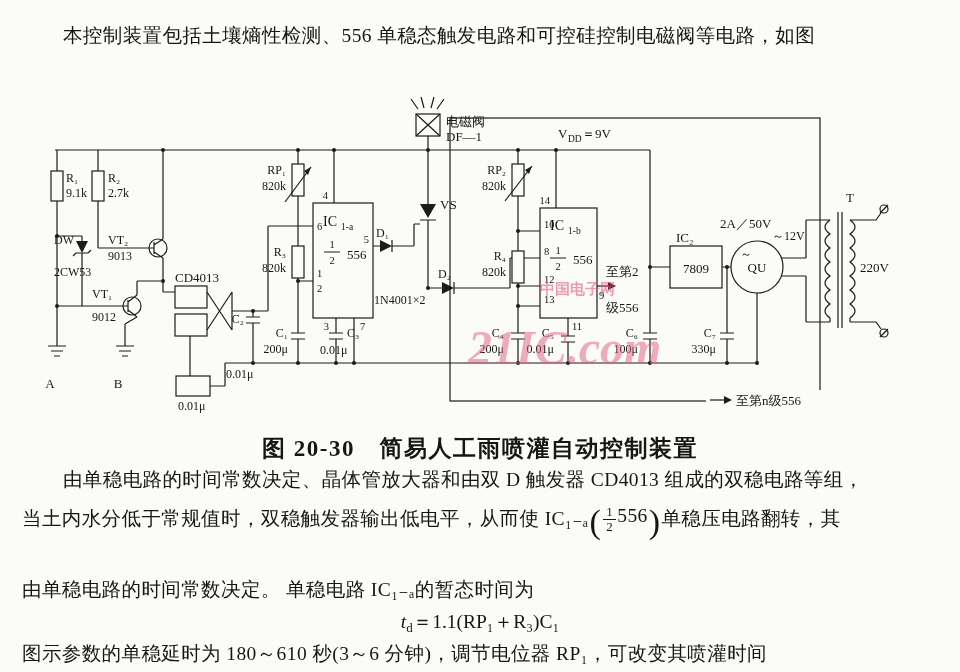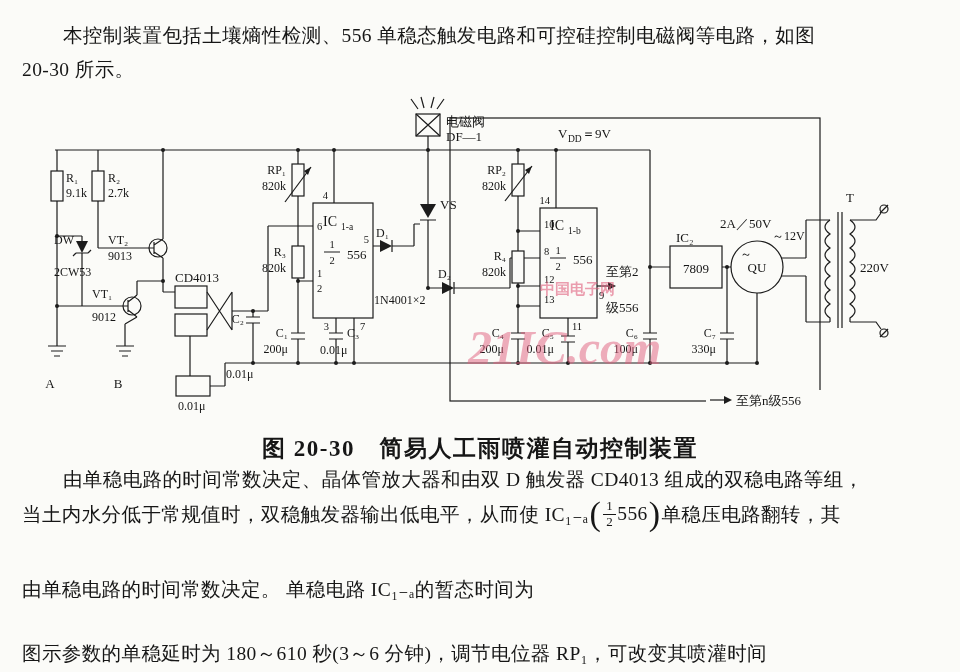--- a/index.html
+++ b/index.html
@@ -6,21 +6,21 @@
   html,body { width:960px; height:672px; }
   body { background:#fbfbf8; color:#161616; overflow:hidden;
          font-family:"Liberation Serif","DejaVu Serif","DejaVu Sans",serif; }
   .page { position:relative; width:960px; height:672px; }
   .textline { position:absolute; left:22px; width:920px; font-size:19.5px;
               letter-spacing:0.4px; white-space:nowrap; }
   .indent { text-indent:2.1em;font-family:Liberation Serif, serif; }
   .caption { position:absolute; top:433px; left:0; width:960px; text-align:center;
              font-weight:bold; font-size:23px; letter-spacing:1.5px; }
   .schematic { position:absolute; left:20px; top:96px; }
-  .fracline { display:flex; align-items:center; height:44px; }
+  .fracline { display:flex; height:44px;margin-top:13px; }
   .frac { display:inline-flex; flex-direction:column; align-items:center;
           font-size:13px; line-height:1.1; margin:0 1px; }
   .frac .num { border-bottom:1.3px solid #161616; padding:0 3px; }
   .bigparen { font-size:34px; line-height:1; margin:0 1px; }
   .formula { position:absolute; top:608px; left:0; width:960px; text-align:center;
              font-size:19.5px; }
   .ital { font-style:italic; }
   .sub { font-size:13px; vertical-align:-4px; }
   svg text { font-family:"Liberation Serif","DejaVu Serif","DejaVu Sans",serif; fill:#161616; }
   .lbl { font-size:13px; }
@@ -34,21 +34,20 @@
   .blk  { fill:#1c1c1c; stroke:none; }
   .wm-big { font-size:48px; font-weight:bold; font-style:italic; fill:#e0607e; opacity:0.5; }
   .wm-sm  { font-size:15px; font-weight:bold; fill:#e0607e; opacity:0.6; }
 </style>
 </head>
 <body>
 
 <div class="page">
 
   <div class="textline indent" style="top:22px">本控制装置包括土壤熵性检测、556 单稳态触发电路和可控硅控制电磁阀等电路，如图</div>
-  <div class="textline" style="top:56px">20-30 所示。</div>
 
   <svg class="schematic" viewBox="0 0 920 332" width="920" height="332" xmlns="http://www.w3.org/2000/svg">
 
     <g>
 
       <path class="wire" d="M35,54 H630 M630,54 V171"></path>
       <path class="wire" d="M37,54 V75 M37,105 V250"></path>
       <rect class="comp" x="31" y="75" width="12" height="30"></rect>
       <path class="wire" d="M28,250 H46 M31,255 H43 M34,260 H40"></path>
       <path class="wire" d="M78,54 V75 M78,105 V152 M78,152 H129"></path>
@@ -298,16 +297,19 @@
       <span class="num">1</span>
       <span>2</span>
     </span>
     <span>556</span>
     <span class="bigparen">)</span>
     <span>单稳压电路翻转，其</span>
   </div>
 
   <div class="textline" style="top:576px">由单稳电路的时间常数决定。 单稳电路 IC₁₋ₐ的暂态时间为</div>
 
+  <div class="formula">
+    <span class="ital">t</span><span class="sub">d</span><span>＝1.1(RP₁＋R₃)C₁</span>
+  </div>
 
   <div class="textline" style="top:640px">图示参数的单稳延时为 180～610 秒(3～6 分钟)，调节电位器 RP₁，可改变其喷灌时间</div>
 
 </div>
 
 </body></html>

